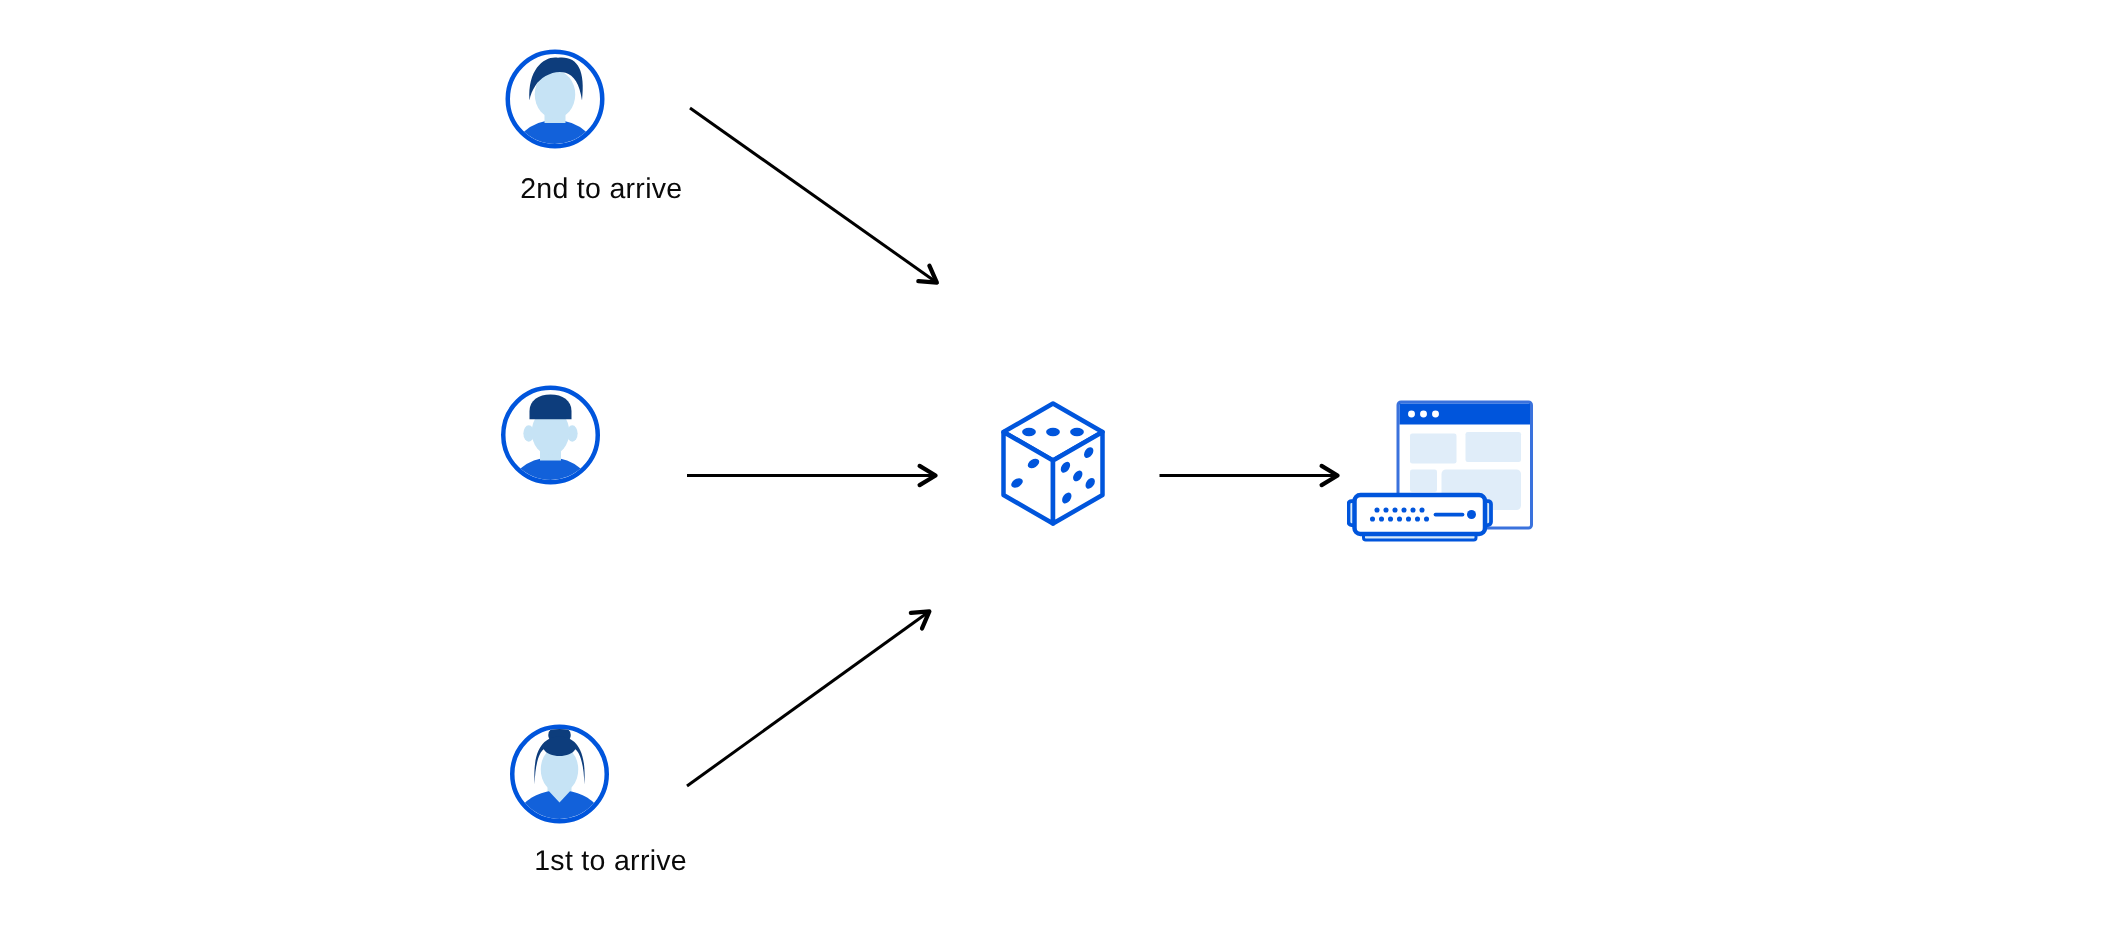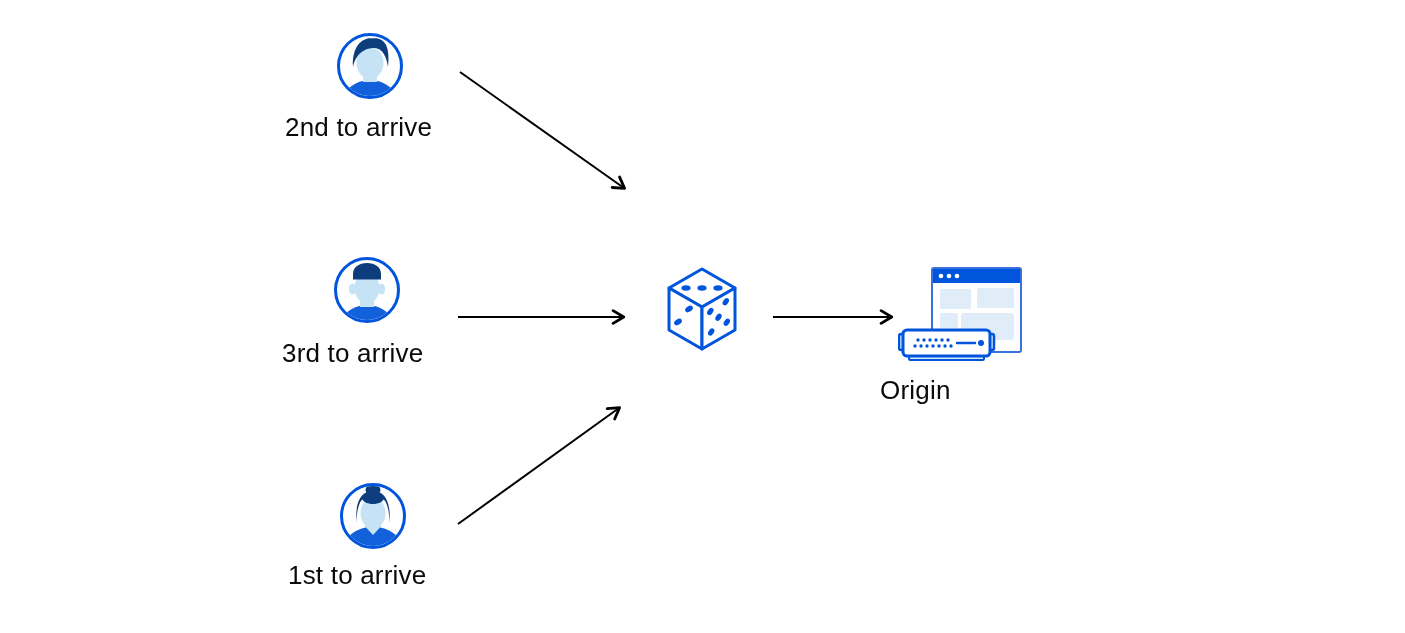--- a/index.html
+++ b/index.html
@@ -22,22 +22,22 @@
   .canvas{
     position:relative;
     width:1405px;height:633px;
     background:var(--bg);
     overflow:hidden;
   }
   .abs{position:absolute;}
   .node-label{
     position:absolute;
     width:170px;
-    text-align:left;
-    font-size:26px;
+    text-align:right;
+    font-size:19px;
     line-height:24px;
     color:var(--text-color);
     letter-spacing:.2px;
     white-space:nowrap;
   }
   svg{display:block;}
   .cube-face{fill:#fff;stroke:var(--accent-blue);stroke-width:3;stroke-linejoin:round;}
   .pip{fill:var(--accent-blue);}
   .win-border{fill:#fff;stroke:var(--window-border);stroke-width:2;}
   .win-bar{fill:var(--accent-blue);}
@@ -97,21 +97,20 @@
     <circle class="av-ring" cx="34" cy="34" r="31.5"></circle>
     <g clip-path="url(#clipB)">
       <ellipse class="av-shirt" cx="34" cy="75" rx="29" ry="26"></ellipse>
       <rect class="av-skin" x="27" y="36" width="14" height="15"></rect>
       <ellipse class="av-skin" cx="19.5" cy="33" rx="3.6" ry="5.5"></ellipse>
       <ellipse class="av-skin" cx="48.5" cy="33" rx="3.6" ry="5.5"></ellipse>
       <ellipse class="av-skin" cx="34" cy="32" rx="12.5" ry="15.5"></ellipse>
       <path class="av-hair" d="M20,23.5 L48,23.5 L48,18 C48,11 42,7 34,7 C26,7 20,11 20,18 Z"></path>
     </g>
   </svg>
-  <div class="node-label" style="left:282px;top:341px">3rd to arrive</div>
 
   <svg class="abs" style="left:339px;top:482px" width="68" height="68" viewBox="0 0 68 68">
     <defs>
         <clipPath id="clipC">
           <circle cx="34" cy="34" r="30"></circle>
         </clipPath>
       </defs>
     <circle class="av-ring" cx="34" cy="34" r="31.5"></circle>
     <g clip-path="url(#clipC)">
       <path class="av-skin" d="M26,36 L42,36 L42,50 L34,58 L26,50 Z"></path>
@@ -171,15 +170,14 @@
         <circle class="srv-pip" cx="23" cy="80" r="1.7"></circle>
       <circle class="srv-pip" cx="29" cy="80" r="1.7"></circle>
         <circle class="srv-pip" cx="35" cy="80" r="1.7"></circle>
       <circle class="srv-pip" cx="41" cy="80" r="1.7"></circle>
         <circle class="srv-pip" cx="47" cy="80" r="1.7"></circle>
       <circle class="srv-pip" cx="53" cy="80" r="1.7"></circle>
     </g>
     <line class="srv-line" x1="59" y1="77" x2="77" y2="77"></line>
     <circle class="srv-pip" cx="83" cy="77" r="3"></circle>
   </svg>
-  <div class="node-label" style="left:880px;top:378px">Origin</div>
 
 </div>
 
 </body></html>

